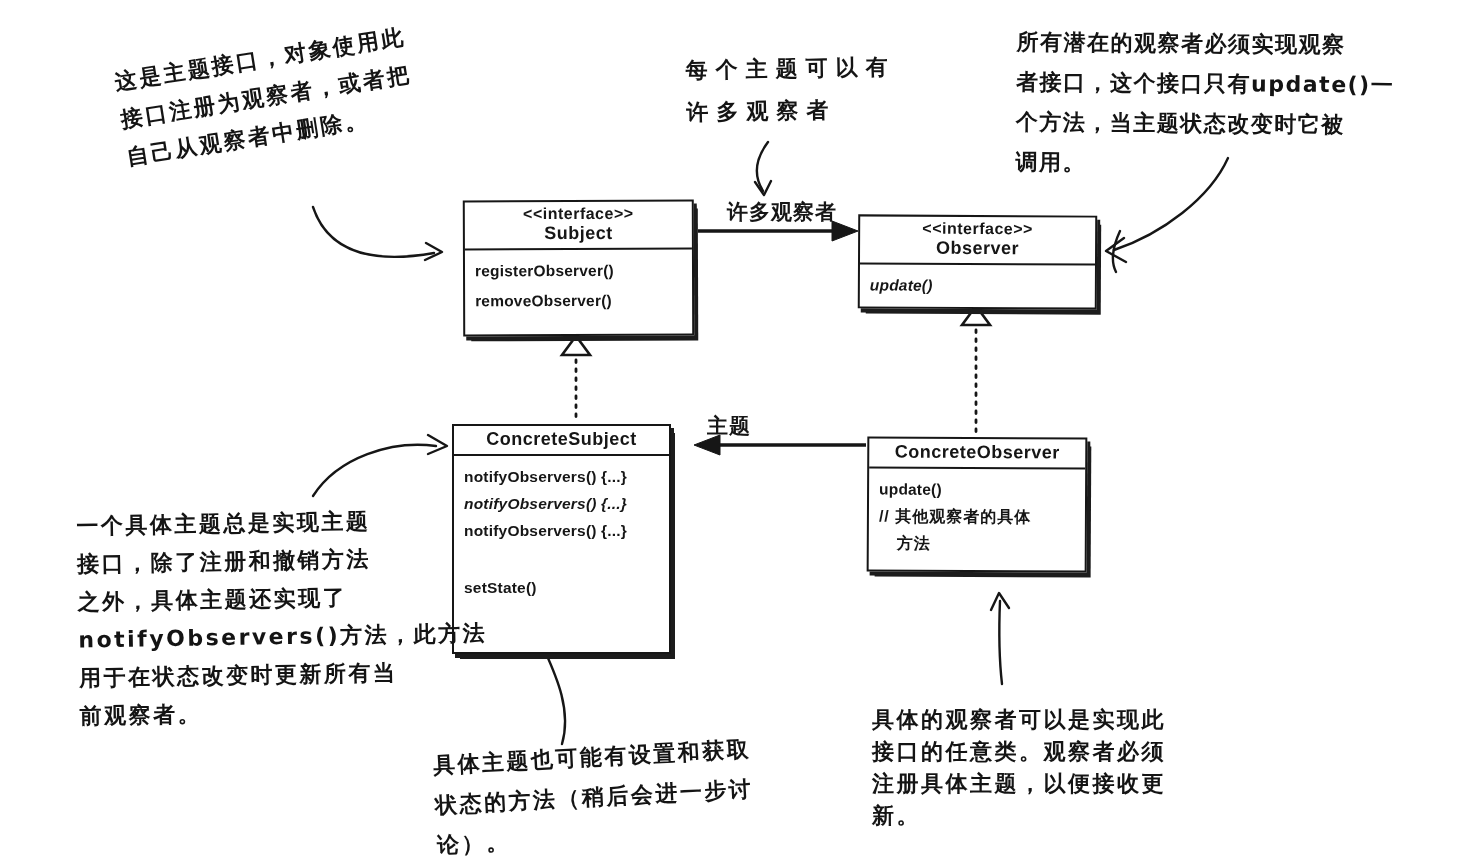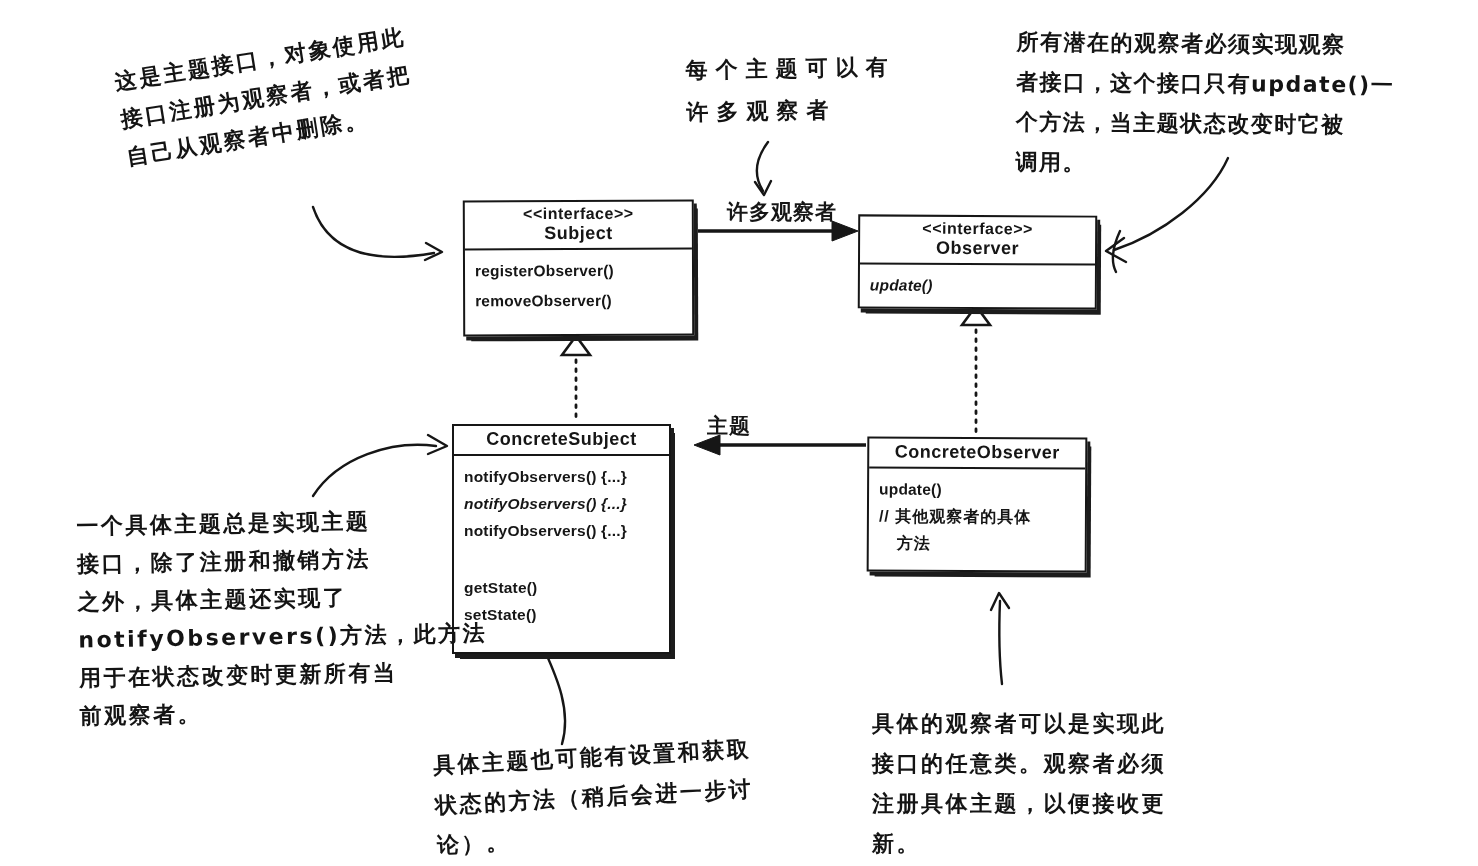--- a/index.html
+++ b/index.html
@@ -39,21 +39,21 @@
   .note{
     position:absolute;font-family:"DejaVu Sans","Liberation Sans",sans-serif;
     font-size:22px;line-height:38px;letter-spacing:2.5px;white-space:pre-line;
     color:#141414;font-weight:bold;
   }
   #note-subject-interface{left:112px;top:64px;transform:rotate(-9deg);transform-origin:left top;}
   #note-many-observers{left:686px;top:48px;letter-spacing:8px;line-height:42px;transform:rotate(-1deg);}
   #note-observer-interface{left:1016px;top:24px;line-height:40px;letter-spacing:1.5px;transform:rotate(.5deg);}
   #note-concrete-subject{left:78px;top:504px;line-height:38px;transform:rotate(-1deg);}
   #note-get-set-state{left:432px;top:746px;line-height:40px;transform:rotate(-3deg);transform-origin:left top;}
-  #note-concrete-observer{left:872px;top:704px;line-height:40px;}
+  #note-concrete-observer{left:872px;top:704px;line-height:32px;}
 </style>
 </head>
 <body>
 
 <div class="canvas">
 
   <svg class="connectors" viewBox="0 0 1478 866" xmlns="http://www.w3.org/2000/svg">
 
     <g stroke="#161616" fill="#161616">
       <line x1="698" y1="231" x2="840" y2="231" stroke-width="3.5"></line>
@@ -125,21 +125,20 @@
 
   <div class="uml-box" id="box-concrete-subject">
     <div class="box-title">
       <div class="cls-name">ConcreteSubject</div>
     </div>
     <div class="box-methods">
       <div class="m">notifyObservers() {...}</div>
       <div class="m italic">notifyObservers() {...}</div>
       <div class="m">notifyObservers() {...}</div>
       <div class="m gap"></div>
-      <div class="m">getState()</div>
       <div class="m">setState()</div>
     </div>
   </div>
 
   <div class="uml-box" id="box-concrete-observer">
     <div class="box-title">
       <div class="cls-name">ConcreteObserver</div>
     </div>
     <div class="box-methods">
       <div class="m">update()</div>

